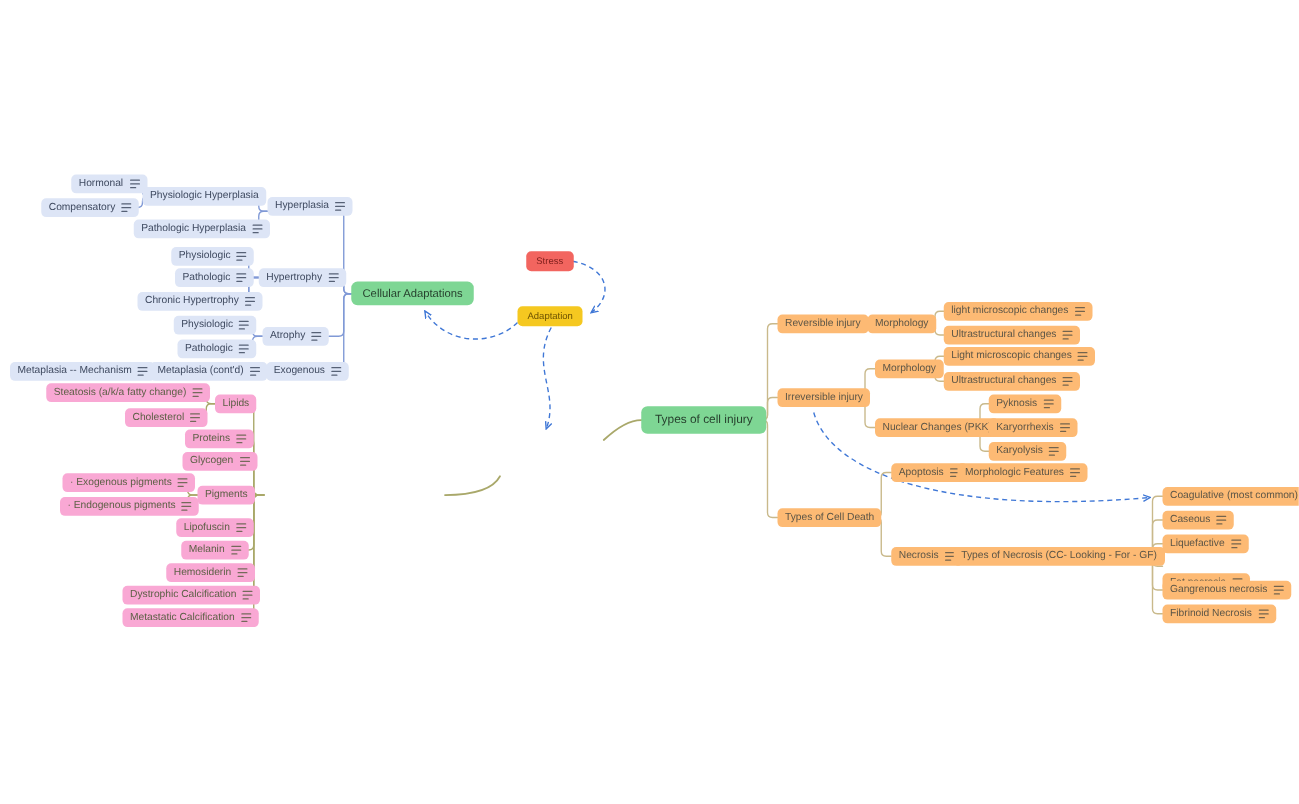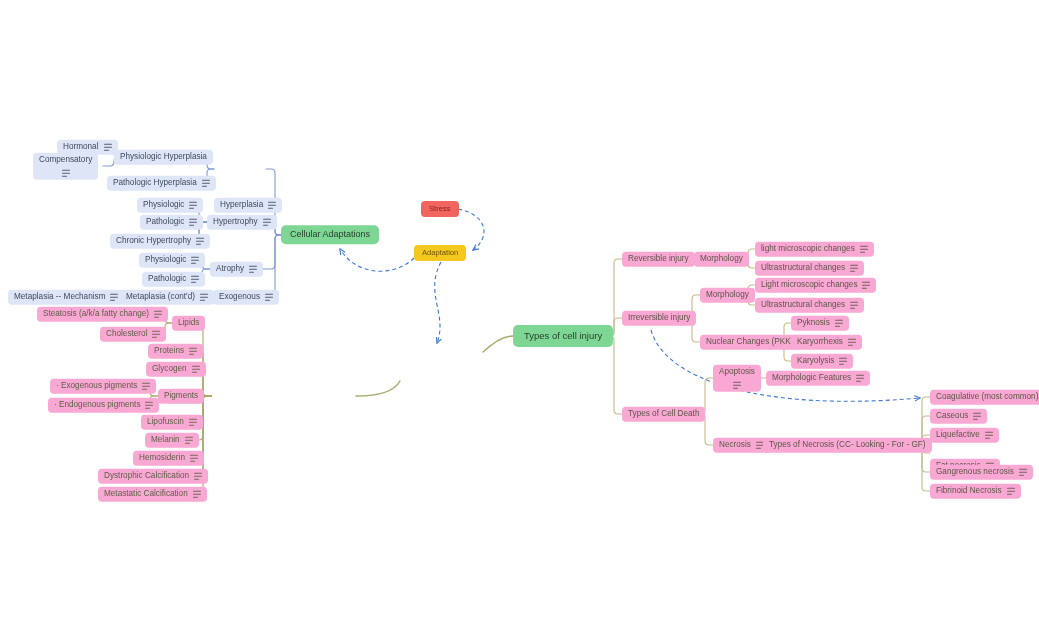--- a/index.html
+++ b/index.html
@@ -10,21 +10,21 @@
   #wires{position:absolute;left:0;top:0;width:1039px;height:643px;pointer-events:none;}
 
   .node{position:absolute;display:flex;align-items:center;gap:5px;
         box-sizing:border-box;white-space:nowrap;border-radius:4px;
         transform:translateY(-50%);}
 
   
   .n-blue{background:#dde5f6;color:#3f4a60;font-size:8.2px;
           padding:3px 6px;border-radius:4px;}
   
-  .n-beige{background:#f9a8d4;color:#5d5647;font-size:8.2px;
+  .n-beige{background:#fdba74;color:#5d5647;font-size:8.2px;
            padding:3px 6px;border-radius:4px;}
   
   .n-olive{background:#f9a8d4;color:#5e6047;font-size:8.2px;
            padding:3px 6px;border-radius:4px;}
 
   .n-green{background:#7ed694;color:#27412e;font-size:9px;
            padding:5px 9px;border-radius:5px;font-weight:400;}
   .n-green.big{font-size:9.5px;padding:6px 11px;}
   .n-purple{background:#7a80cd;color:#ffffff;font-size:10px;
             padding:6px 10px;border-radius:5px;font-weight:600;}
@@ -155,40 +155,40 @@
   </svg>
 
   <div class="node n-blue" style="left:57px;top:147px;">
     <span class="lbl">Hormonal</span>
     <span class="noteicon">
         <i></i>
         <i></i>
         <i></i>
       </span>
   </div>
-  <div class="node n-blue" style="left:33px;top:166px;flex-direction:column;">
+  <div class="node n-blue" style="left:33px;top:166px;">
     <span class="lbl">Compensatory</span>
     <span class="noteicon">
         <i></i>
         <i></i>
         <i></i>
       </span>
   </div>
   <div class="node n-blue" style="left:114px;top:157px;">
     <span class="lbl">Physiologic Hyperplasia</span>
   </div>
   <div class="node n-blue" style="left:107px;top:183px;">
     <span class="lbl">Pathologic Hyperplasia</span>
     <span class="noteicon">
         <i></i>
         <i></i>
         <i></i>
       </span>
   </div>
-  <div class="node n-blue" style="left:214px;top:165px;margin-top:40px;">
+  <div class="node n-blue" style="left:214px;top:165px;">
     <span class="lbl">Hyperplasia</span>
     <span class="noteicon">
         <i></i>
         <i></i>
         <i></i>
       </span>
   </div>
 
   <div class="node n-blue" style="left:137px;top:205px;">
     <span class="lbl">Physiologic</span>
@@ -453,21 +453,21 @@
     <span class="noteicon">
         <i></i>
         <i></i>
         <i></i>
       </span>
   </div>
 
   <div class="node n-beige" style="left:622px;top:414px;">
     <span class="lbl">Types of Cell Death</span>
   </div>
-  <div class="node n-beige" style="left:713px;top:378px;flex-direction:column;">
+  <div class="node n-beige" style="left:713px;top:378px;">
     <span class="lbl">Apoptosis</span>
     <span class="noteicon">
         <i></i>
         <i></i>
         <i></i>
       </span>
   </div>
   <div class="node n-beige" style="left:766px;top:378px;">
     <span class="lbl">Morphologic Features</span>
     <span class="noteicon">

